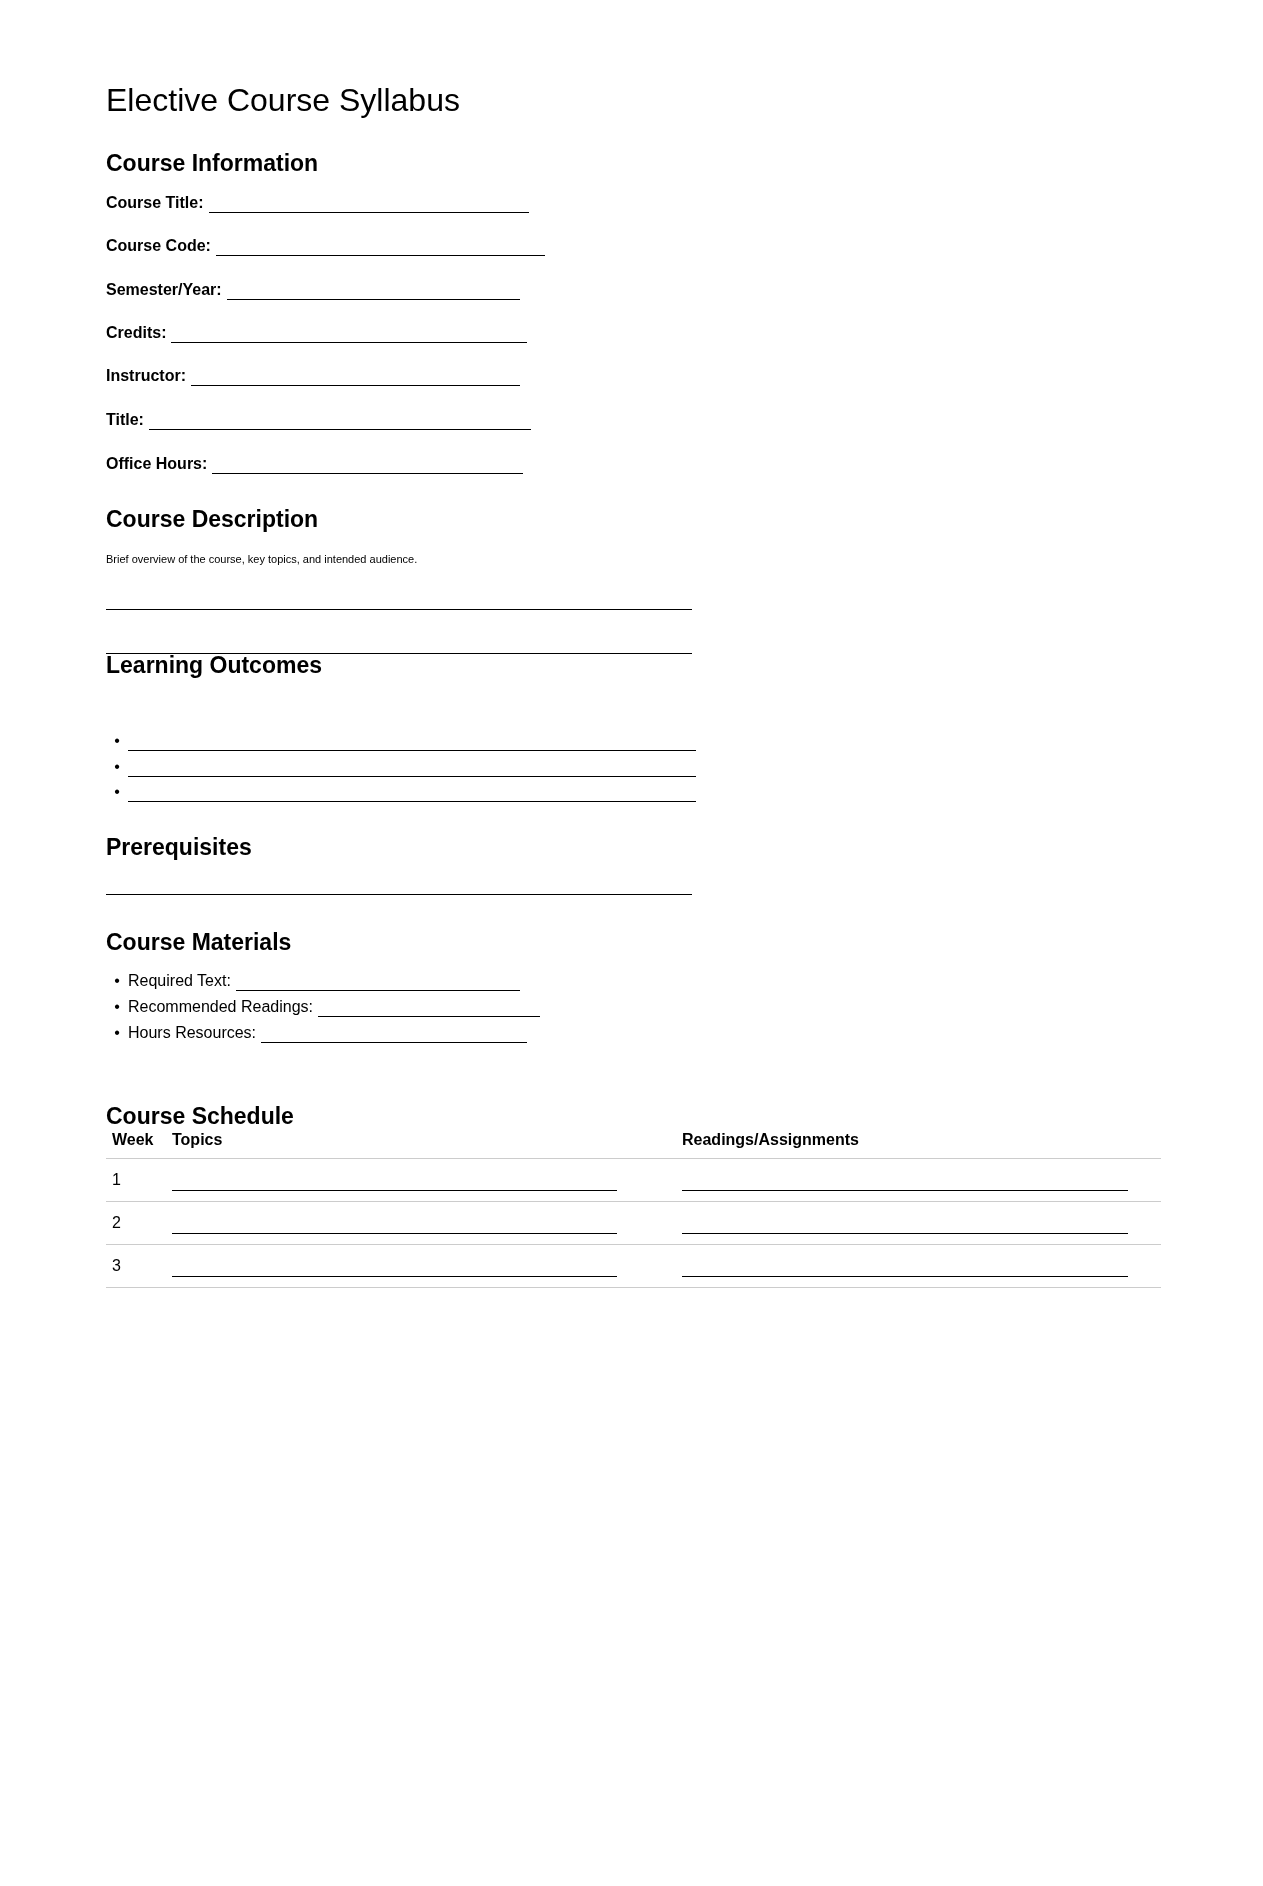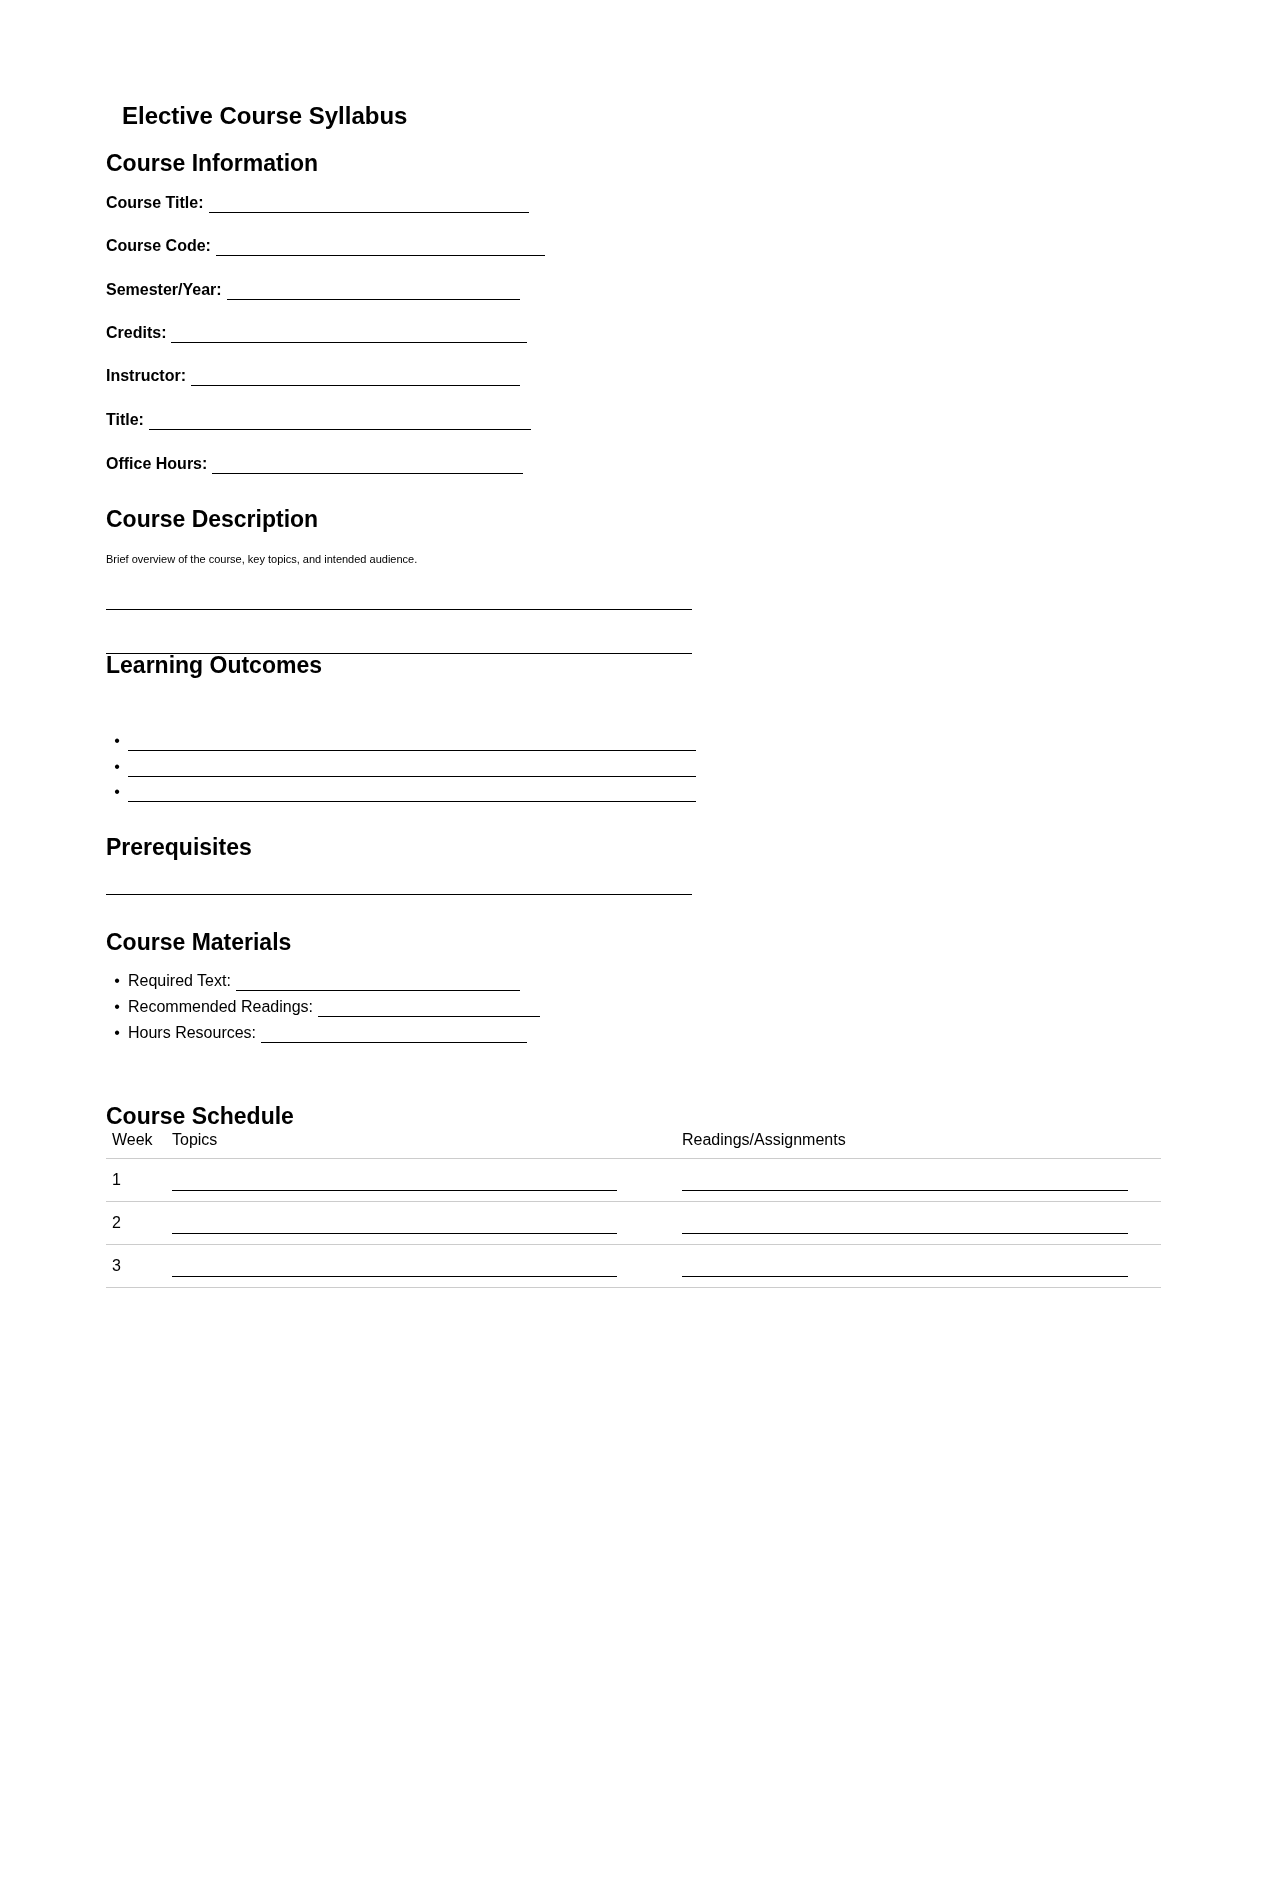--- a/index.html
+++ b/index.html
@@ -1,31 +1,31 @@
 <!DOCTYPE html>
 <html><head>
 <meta charset="utf-8">
 <style>
   html, body { margin: 0; padding: 0; background: #ffffff; }
   body {
     width: 1263px; height: 1886px; position: relative; overflow: hidden;
     font-family: "Liberation Sans", sans-serif; color: #000;
   }
   .page { position: absolute; left: 106px; top: 0; width: 1055px; }
-  h1 { position: absolute; left: 0; top: 80px; margin: 16px; font-size: 24px; font-weight: bold; line-height: 40px; white-space: nowrap; }
+  h1 { position: absolute; left: 0; top: 80px; margin: 0; font-size: 32px; font-weight: normal; line-height: 40px; white-space: nowrap; }
   h2 { position: absolute; left: 0; margin: 0; font-size: 23px; font-weight: bold; line-height: 24px; white-space: nowrap; }
   .field { position: absolute; left: 0; font-size: 16px; font-weight: bold; line-height: 20px; white-space: nowrap; display: flex; align-items: flex-end; }
   .blank { display: inline-block; border-bottom: 1.3px solid #000; height: 15px; margin-left: 5px; }
   .desc { position: absolute; left: 0; font-size: 11px; line-height: 20px; white-space: nowrap; }
   .line { position: absolute; left: 0; border-bottom: 1.3px solid #000; height: 0; }
   .bullet-row { position: absolute; left: 0; display: flex; align-items: flex-end; font-size: 16px; line-height: 20px; white-space: nowrap; }
   .bullet { width: 22px; text-align: center; font-size: 16px; }
   .bullet-row .label { font-weight: normal; }
   .schedule { position: absolute; left: 0; top: 1122px; width: 1055px; border-collapse: collapse; font-size: 16px; }
-  .schedule th { text-align: left; font-weight: normal; padding: 6px 6px; height: 24px; border-bottom: 1px solid #cccccc; }
+  .schedule th { text-align: left; font-weight: bold; padding: 6px 6px; height: 24px; border-bottom: 1px solid #cccccc; }
   .schedule td { padding: 6px 6px; height: 30px; border-bottom: 1px solid #cccccc; vertical-align: middle; }
   .schedule .cell-line { display: block; border-bottom: 1.3px solid #000; height: 14px; margin-top: 6px; }
 </style>
 </head>
 <body>
 
 <div class="page">
 
   <h1>Elective Course Syllabus</h1>
 

